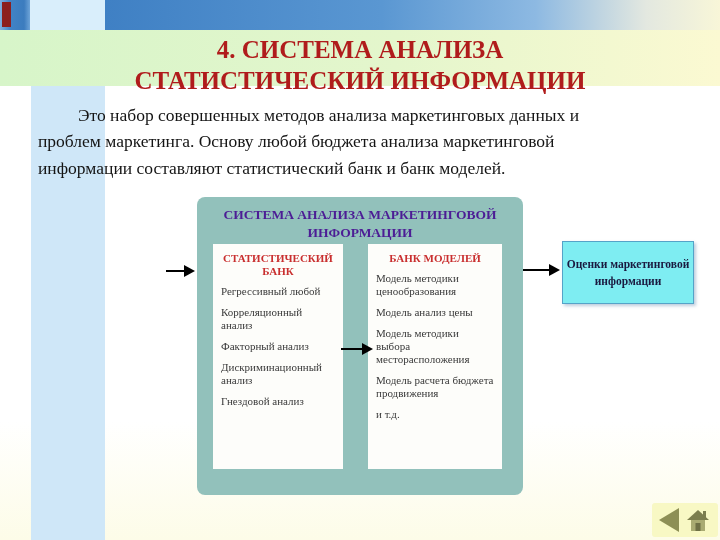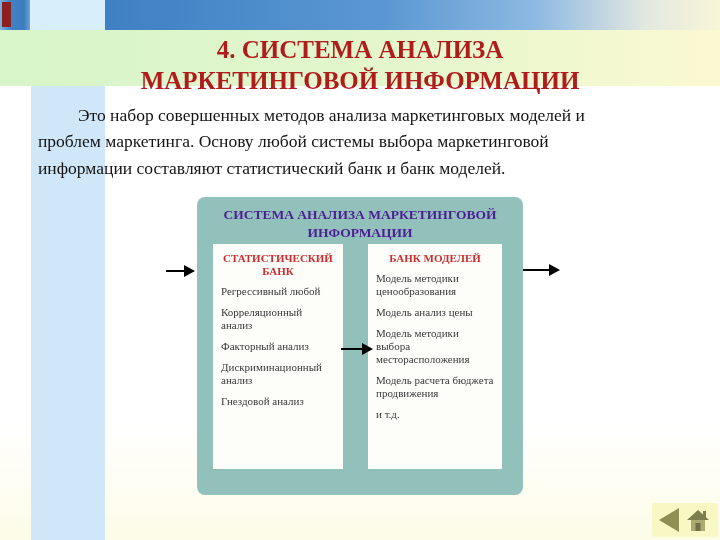--- a/index.html
+++ b/index.html
@@ -71,27 +71,27 @@
   <div class="topband">
     <div class="sq-blue"></div>
     <div class="sq-red"></div>
     <div class="sq-pale"></div>
     <div class="topbar"></div>
   </div>
 
   <div class="titleband">
     <div class="title">
       <div>4. СИСТЕМА АНАЛИЗА</div>
-      <div>МАРКЕТИНГОВОЙ ИНФОРМАЦИИ</div>
+      <div>СТАТИСТИЧЕСКИЙ ИНФОРМАЦИИ</div>
     </div>
   </div>
 
   <div class="para">
-    <div class="ln1">Это набор совершенных методов анализа маркетинговых моделей и</div>
-    <div>проблем маркетинга. Основу любой системы выбора маркетинговой</div>
+    <div class="ln1">Это набор совершенных методов анализа маркетинговых данных и</div>
+    <div>проблем маркетинга. Основу любой бюджета анализа маркетинговой</div>
     <div>информации составляют статистический банк и банк моделей.</div>
   </div>
 
   <div class="panel">
     <div class="panel-title">СИСТЕМА АНАЛИЗА МАРКЕТИНГОВОЙ ИНФОРМАЦИИ</div>
 
     <div class="col col-left">
       <div class="col-head">СТАТИСТИЧЕСКИЙ БАНК</div>
       <div class="col-item">Регрессивный любой</div>
       <div class="col-item">Корреляционный анализ</div>
@@ -104,20 +104,23 @@
       <div class="col-head">БАНК МОДЕЛЕЙ</div>
       <div class="col-item">Модель методики ценообразования</div>
       <div class="col-item">Модель анализ цены</div>
       <div class="col-item">Модель методики выбора месторасположения</div>
       <div class="col-item">Модель расчета бюджета продвижения</div>
       <div class="col-item">и т.д.</div>
     </div>
   </div>
 
 
+  <div class="iobox output">
+    <span>Оценки маркетинговой информации</span>
+  </div>
 
   <div class="arrow a1"></div>
   <div class="arrow a2"></div>
   <div class="arrow a3"></div>
 
   <div class="nav">
     <div class="nav-btn">
       <span class="tri"></span>
     </div>
     <div class="nav-btn">

